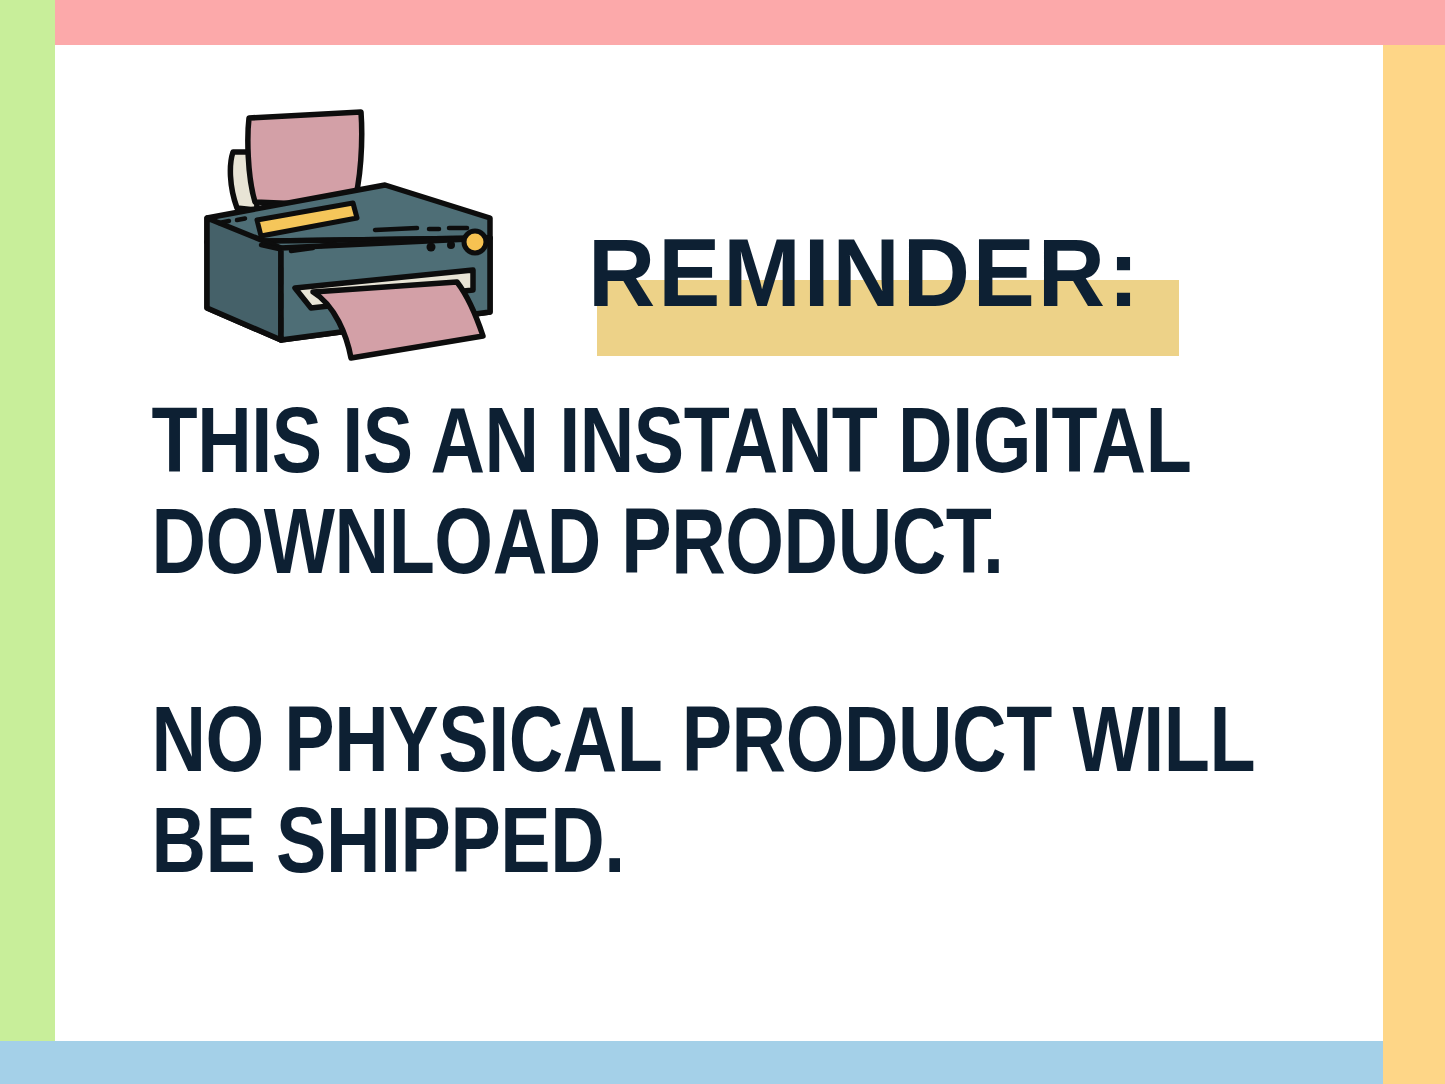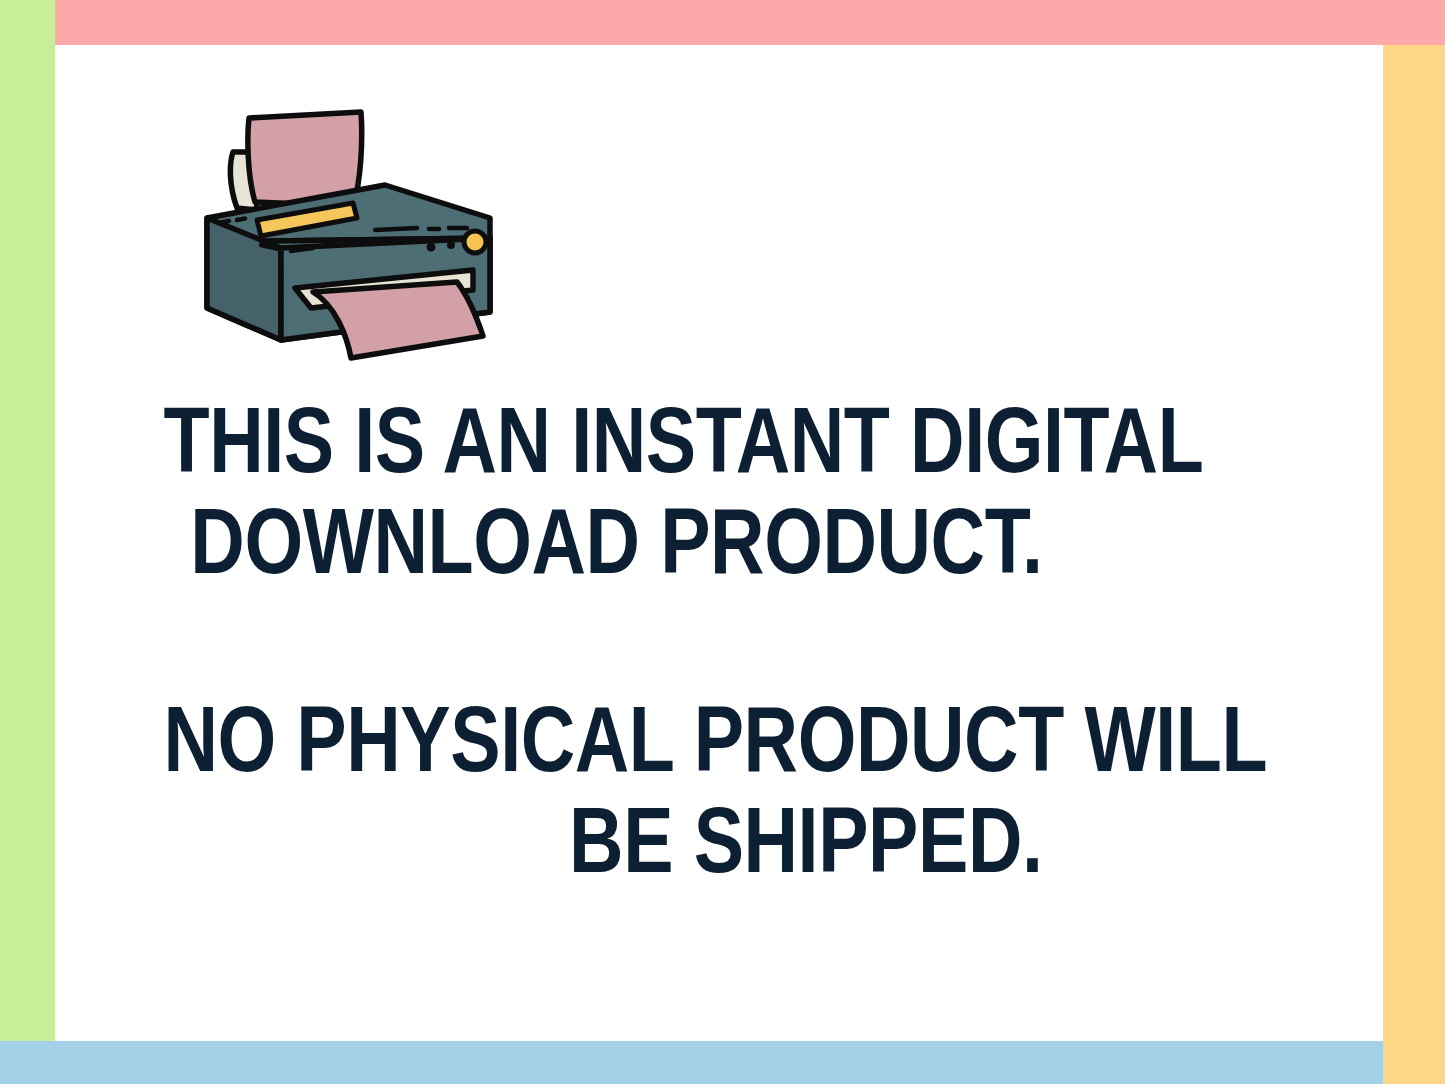--- a/index.html
+++ b/index.html
@@ -104,24 +104,24 @@
     letter-spacing: 3px;
     color: #0D2033;
     white-space: nowrap;
     transform: scaleX(0.97);
     transform-origin: center center;
   }
 
   
   .body-block {
     position: absolute;
-    left: 12px;
+    left: 0;
     top: 345px;
     width: 1072px;
-    text-align: right;
+    text-align: left;
   }
   .body-line {
     font-family: "Liberation Sans Narrow", "Liberation Sans", sans-serif;
     font-weight: 700;
     font-size: 92px;
     line-height: 101px;
     letter-spacing: -0.5px;
     color: #0D2033;
     white-space: nowrap;
     transform: scaleX(0.82);
@@ -185,20 +185,24 @@
         <g stroke="#0D0D0D" stroke-width="5.5" stroke-linejoin="round">
           <path d="M110 198 L288 180 L288 200 L126 218 Z" fill="#E8E4D5"></path>
         </g>
 
         <g stroke="#0D0D0D" stroke-width="5.5" stroke-linejoin="round">
           <path d="M128 202 C150 215 162 246 166 268 L298 246 C290 222 282 205 272 192 Z" fill="#D3A0A7"></path>
         </g>
       </svg>
     </div>
 
+    <div class="heading-wrap">
+      <div class="heading-highlight"></div>
+      <div class="heading-text">REMINDER:</div>
+    </div>
 
     <div class="body-block">
       <div class="body-line">THIS IS AN INSTANT DIGITAL</div>
       <div class="body-line">DOWNLOAD PRODUCT.</div>
       <div class="para-gap"></div>
       <div class="body-line">NO PHYSICAL PRODUCT WILL</div>
       <div class="body-line">BE SHIPPED.</div>
     </div>
 
   </div>

